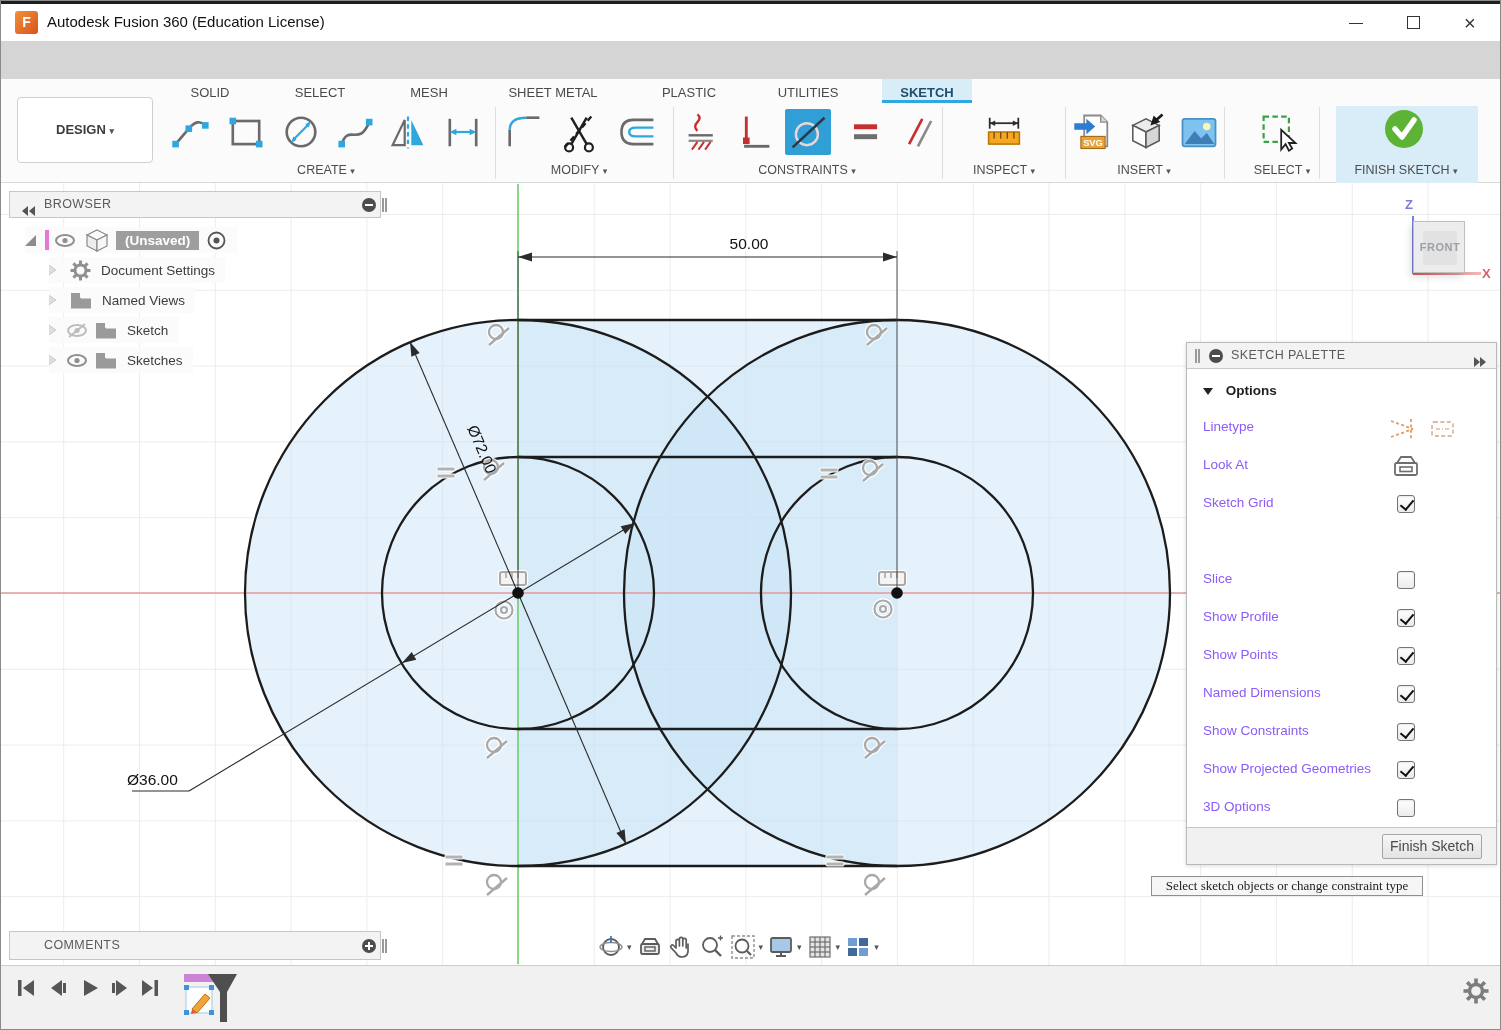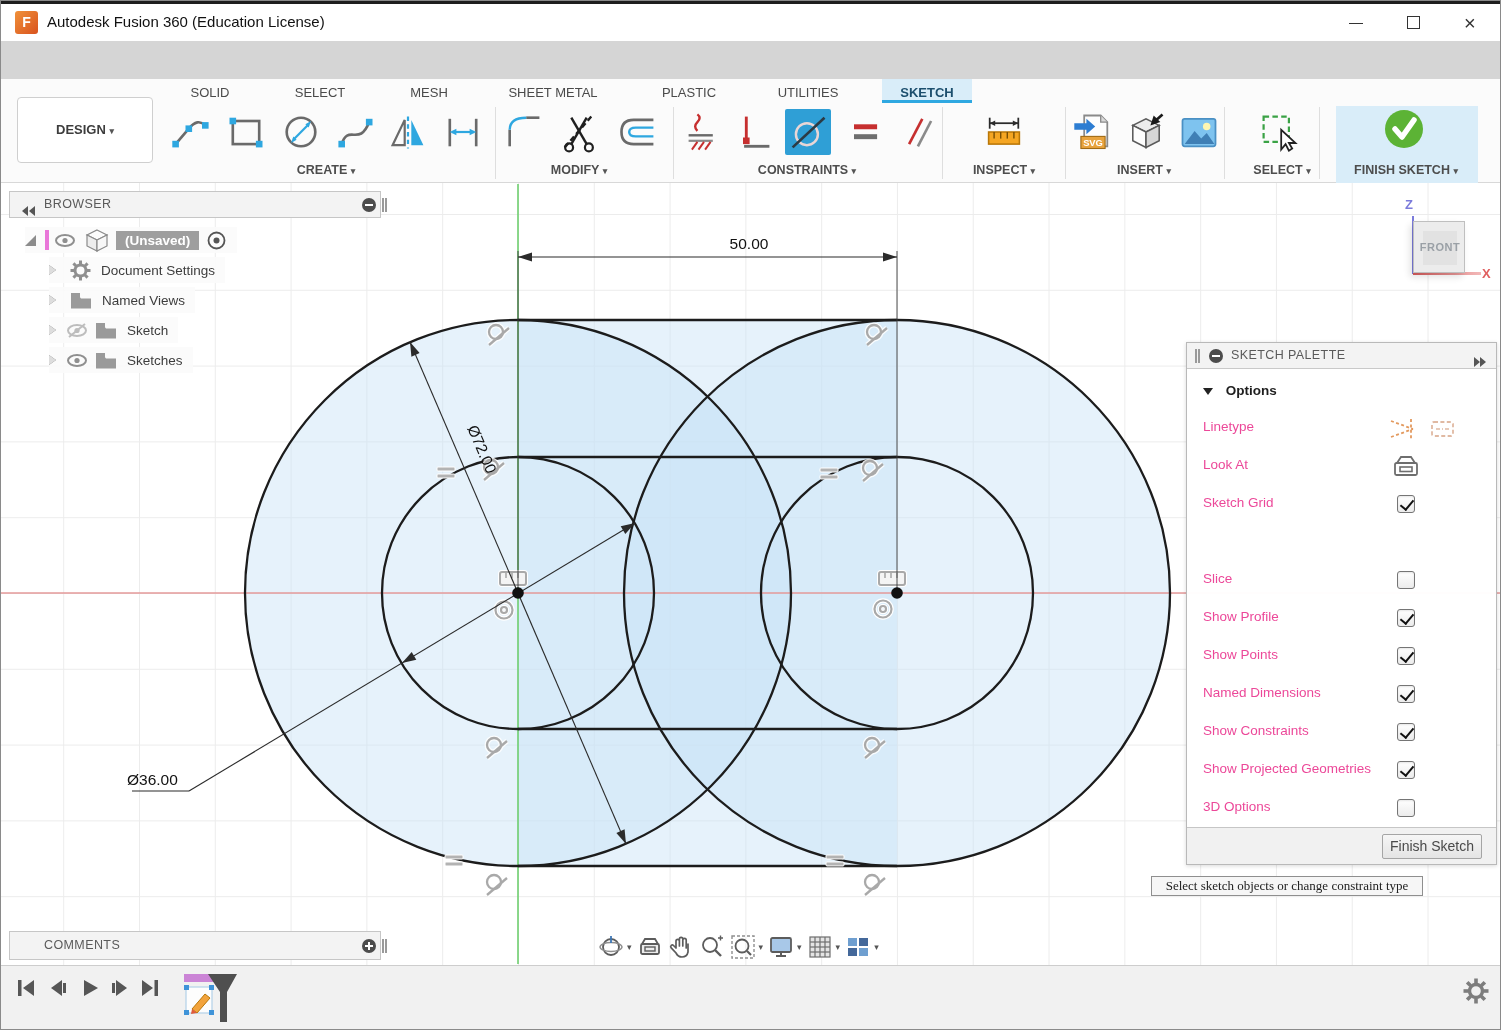--- a/index.html
+++ b/index.html
@@ -35,21 +35,21 @@
   .ribbon{position:absolute;left:0;top:78px;width:100%;height:104px;background:#fbfbfb;
           border-bottom:1px solid #d8d8d8;}
   .rtab{position:absolute;top:6px;transform:translateX(-50%);font-size:13px;color:#4a4a4a;white-space:nowrap;}
   .rtab-active-bg{position:absolute;left:881px;top:0;width:90px;height:24px;background:#d9edf9;
                   border-bottom:3px solid #2fa8e1;}
   .rtab.active{color:#1d4f6e;font-weight:bold;}
   .design-btn{position:absolute;left:16px;top:18px;width:136px;height:66px;background:#fff;
               border:1px solid #cfcfcf;border-radius:4px;text-align:center;line-height:64px;
               font-size:13px;font-weight:bold;color:#3d3d3d;}
   .ric{position:absolute;top:31px;width:44px;height:44px;}
-  .glabel{position:absolute;top:84px;transform:translateX(-50%);font-size:12.5px;color:#4d4d4d;white-space:nowrap;font-weight:bold;}
+  .glabel{position:absolute;top:84px;transform:translateX(-50%);font-size:12.5px;color:#4d4d4d;white-space:nowrap;}
   .gsep{position:absolute;top:28px;width:1px;height:72px;background:#dedede;}
   .tangent-tile{position:absolute;left:784px;top:30px;width:46px;height:46px;background:#2f9fd6;border-radius:2px;}
   .finish-zone{position:absolute;left:1335px;top:27px;width:142px;height:77px;background:#d9edf9;}
 
   
   .canvas{position:absolute;left:0;top:182px;width:1501px;height:848px;background-color:#fff;
      background-image:linear-gradient(to right,#ececec 1px,transparent 1px),
                       linear-gradient(to bottom,#ececec 1px,transparent 1px);
      background-size:75.8px 75.8px;background-position:62.2px 31px;}
   svg.scene{position:absolute;left:0;top:0;pointer-events:none;}
@@ -83,21 +83,21 @@
   .pal-hdr{position:absolute;left:0;top:0;width:100%;height:26px;background:#f3f3f3;
            border-bottom:1px solid #c9c9c9;font-size:12.5px;color:#5a5a5a;letter-spacing:.4px;line-height:25px;}
   .pal-hdr .cminus{left:22px;top:6px;}
   .pal-title{margin-left:44px;}
   .chevrons{position:absolute;right:10px;top:8px;}
   .chevrons i{display:inline-block;width:0;height:0;border-top:5px solid transparent;
      border-bottom:5px solid transparent;border-left:6px solid #555;}
   .opt-hdr{position:absolute;left:16px;top:40px;font-size:13.5px;font-weight:bold;color:#1e1e1e;}
   .opt-hdr .tri{display:inline-block;width:0;height:0;border-left:5px solid transparent;
      border-right:5px solid transparent;border-top:7px solid #222;margin-right:9px;}
-  .prow{position:absolute;left:0;width:100%;height:38px;font-size:13.5px;color:#ec4899;}
+  .prow{position:absolute;left:0;width:100%;height:38px;font-size:13.5px;color:#8b5cf6;}
   .prow .lbl{position:absolute;left:16px;top:10px;}
   .cb{position:absolute;left:210px;top:10px;width:18px;height:18px;border:1px solid #757575;
       border-radius:3px;background:linear-gradient(#fff,#ececec);box-shadow:inset 0 1px 2px rgba(0,0,0,.10);}
   .cb[data-checked="true"]::after{content:"";position:absolute;left:4.5px;top:1px;width:6px;height:11px;
       border-right:2.6px solid #101010;border-bottom:2.6px solid #101010;transform:rotate(40deg);}
   .pal-footer{position:absolute;left:0;bottom:0;width:100%;height:37px;background:#f1f1f1;border-top:1px solid #c6c6c6;}
   .finish-btn{position:absolute;right:14px;top:6px;width:100px;height:25px;background:linear-gradient(#f6f6f6,#e4e4e4);
       border:1px solid #a5a5a5;border-radius:2px;font-size:14px;color:#4a4a4a;text-align:center;line-height:23px;}
 
   .statustip{position:absolute;left:1150px;top:875px;width:272px;height:20px;background:#f6f6f6;

